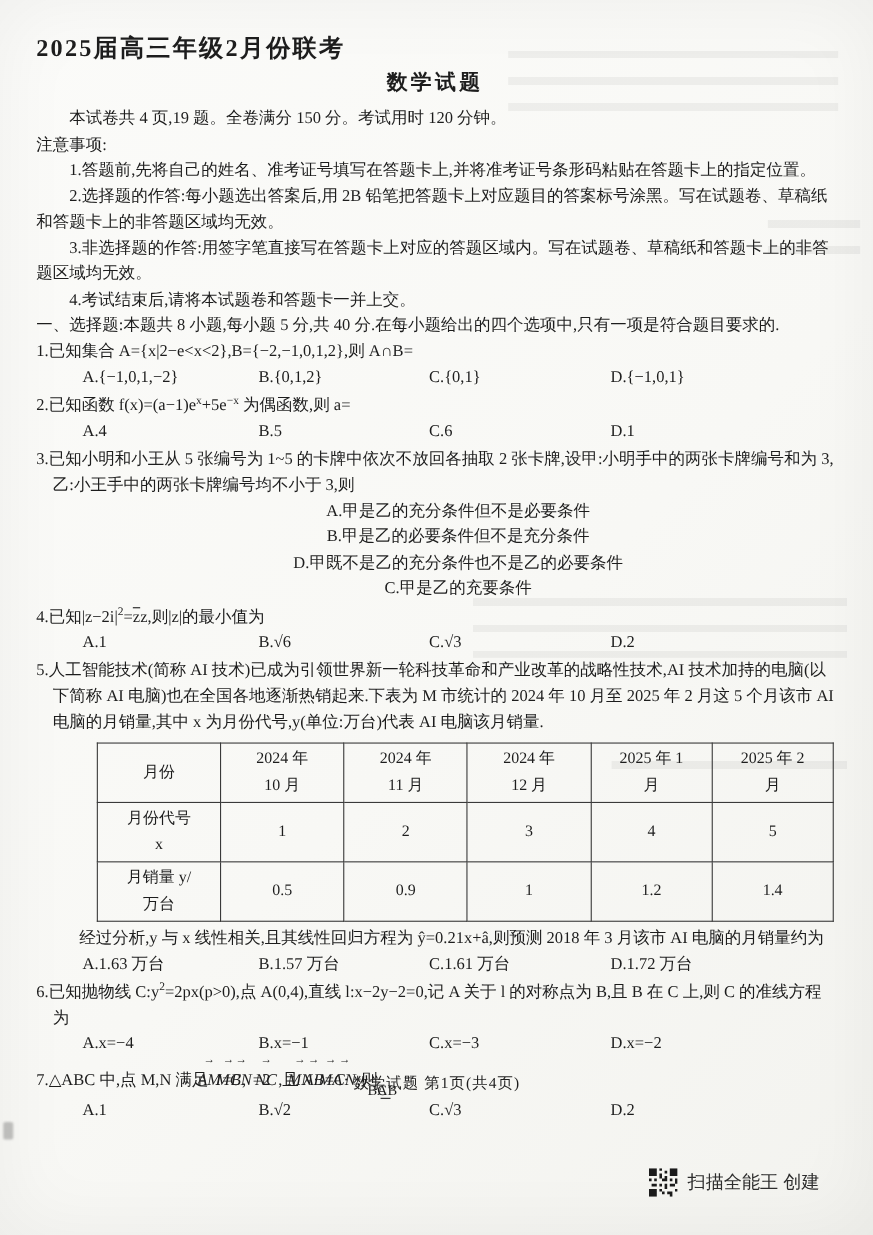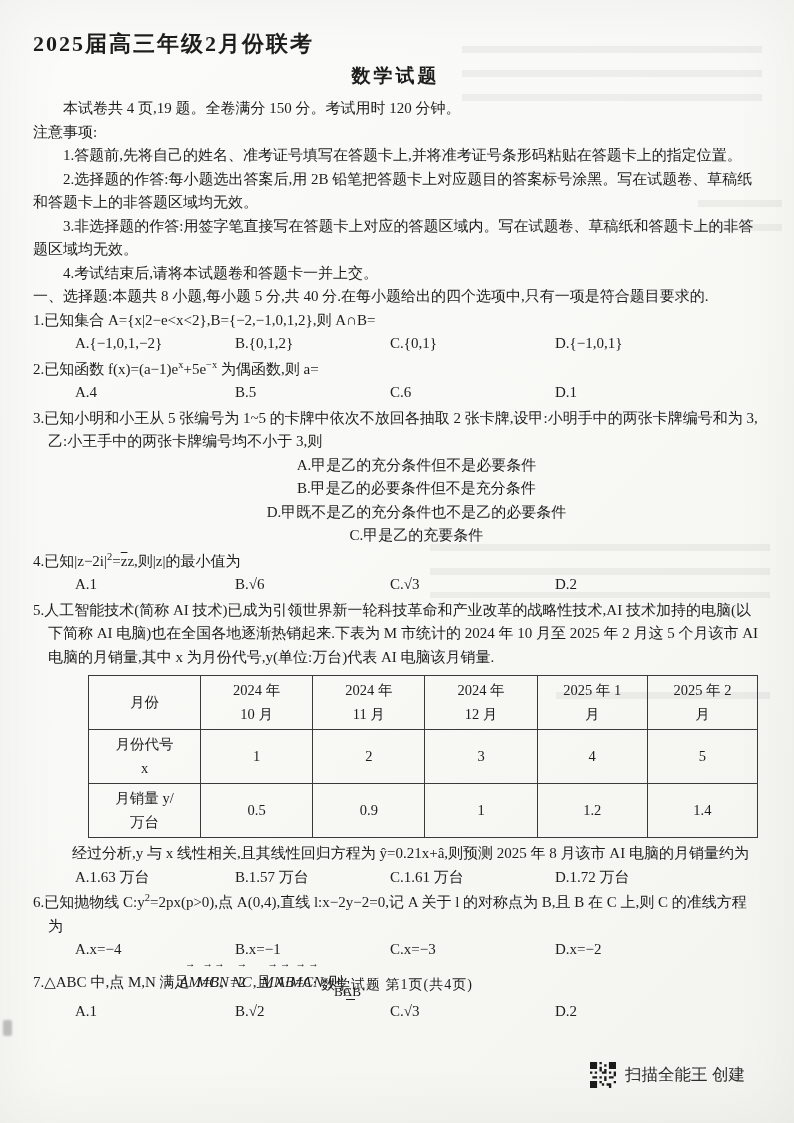--- a/index.html
+++ b/index.html
@@ -140,21 +140,21 @@
         <tr>
           <td class="label">月销量 y/万台</td>
           <td>0.5</td>
           <td>0.9</td>
           <td>1</td>
           <td>1.2</td>
           <td>1.4</td>
         </tr>
       </tbody>
         </table>
-      <p class="analysis">经过分析,y 与 x 线性相关,且其线性回归方程为 ŷ=0.21x+â,则预测 2025 年 8 月该市 AI 电脑的月销量约为</p>
+      <p class="analysis">经过分析,y 与 x 线性相关,且其线性回归方程为 ŷ=0.21x+â,则预测 2018 年 3 月该市 AI 电脑的月销量约为</p>
       <div class="opts">
         <span class="opt">A.1.63 万台</span>
         <span class="opt">B.1.57 万台</span>
         <span class="opt">C.1.61 万台</span>
         <span class="opt">D.1.72 万台</span>
       </div>
     </div>
 
     <div class="q">
       <p class="stem">6.已知抛物线 C:y<span class="sup">2</span>=2px(p&gt;0),点 A(0,4),直线 l:x−2y−2=0,记 A 关于 l 的对称点为 B,且 B 在 C 上,则 C 的准线方程为</p>

